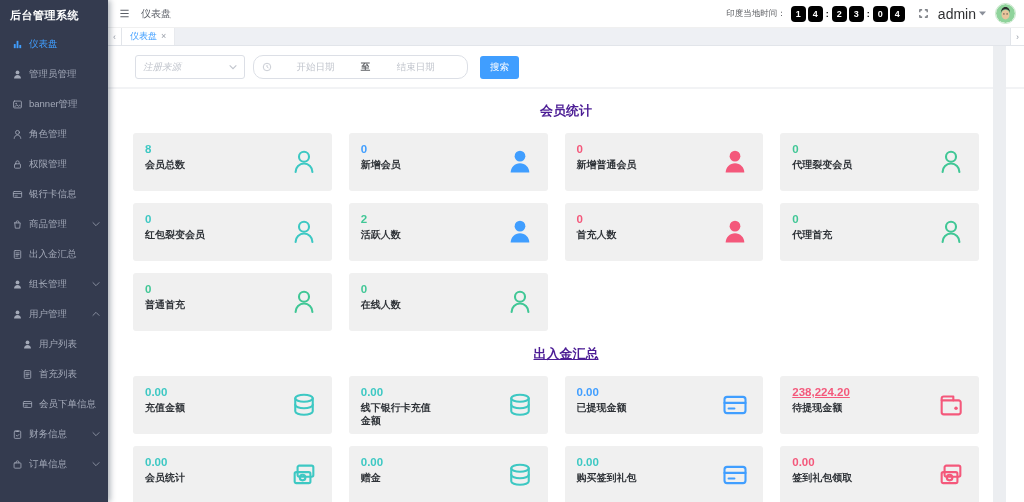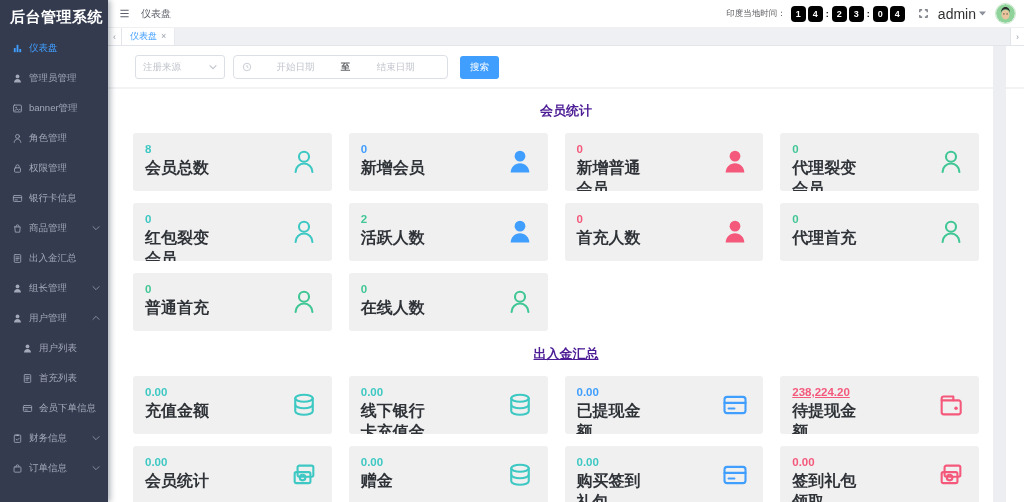--- a/index.html
+++ b/index.html
@@ -3,21 +3,21 @@
 <meta charset="utf-8">
 <style>
   * { margin:0; padding:0; box-sizing:border-box; }
   html,body { width:1024px; height:502px; overflow:hidden;
     font-family:"Liberation Sans","DejaVu Sans",sans-serif; background:#fff; }
   .app { display:flex; width:1024px; height:502px; }
 
   
   .sidebar { width:108px; min-width:108px; background:#343b4f; color:#a3a9b8;
     box-shadow:2px 0 6px rgba(0,21,41,.35); z-index:5; overflow:hidden; }
-  .app-title { color:#fff; font-weight:bold; font-size:15px; padding:8px 15px 6px 10px;
+  .app-title { color:#fff; font-weight:bold; font-size:11px; padding:8px 15px 6px 10px;
     white-space:nowrap; letter-spacing:.5px; }
   .menu { font-size:9.5px; }
   .menu-item { display:flex; align-items:center; height:30px; padding:0 8px 0 12px;
     cursor:pointer; white-space:nowrap; }
   .menu-item .mi-icon { width:11px; height:11px; margin-right:6px; flex:0 0 auto; display:inline-flex; }
   .menu-item .mi-icon svg { width:100%; height:100%; }
   .menu-item .mi-label { overflow:hidden; text-overflow:clip; }
   .menu-item .mi-arrow { margin-left:auto; width:8px; height:8px; opacity:.8; display:inline-flex; }
   .menu-item .mi-arrow svg { width:100%; height:100%; }
   .menu-item.active { color:#409eff; }
@@ -56,42 +56,42 @@
   .tab { background:#fff; display:flex; align-items:center; gap:4px; padding:0 8px; font-size:9px;
     color:#409eff; cursor:pointer; border-right:1px solid #e8eaee; }
   .tab-close { color:#9aa0aa; font-size:9px; line-height:1; cursor:pointer; }
 
   
   .content { flex:1; background:#fff; position:relative; overflow:hidden; }
   .scroll-strip { position:absolute; right:18px; top:0; bottom:0; width:13px; background:#eceef1; }
 
   .filter-bar { display:flex; align-items:center; gap:8px; padding:9px 0 8px 27px;
     border-bottom:2px solid #f2f3f5; }
-  .select-box { width:90px; height:24px; border:1px solid #dcdfe6; border-radius:3px;
-    display:flex; align-items:center; padding:0 7px; cursor:pointer; background:#fff; }
+  .select-box { width:110px; height:24px; border:1px solid #dcdfe6; border-radius:3px;
+    display:flex; align-items:center; padding:0 7px; cursor:pointer; background:#fff;font-style:italic; }
   .select-box .ph { color:#c0c4cc; font-size:9.5px; flex:1; }
   .sel-caret { width:8px; height:6px; color:#c0c4cc; display:inline-flex; }
   .sel-caret svg { width:100%; height:100%; }
-  .date-box { width:215px; height:24px; border:1px solid #dcdfe6; border-radius:4px;
+  .date-box { width:215px; height:24px; border:1px solid #dcdfe6; border-radius:10px;
     display:flex; align-items:center; padding:0 8px; cursor:text; background:#fff; }
   .date-box .clk { width:10px; height:10px; color:#c0c4cc; display:inline-flex; }
   .date-box .clk svg { width:100%; height:100%; }
   .date-box .ph { color:#c0c4cc; font-size:9.5px; flex:1; text-align:center; }
   .date-box .to { color:#606266; font-size:9.5px; font-weight:bold; padding:0 2px; }
   .search-btn { background:#409eff; color:#fff; border:none; border-radius:3px;
     font-size:9.5px; padding:5px 10px; margin-left:4px; cursor:pointer; }
 
   .panel { padding-bottom:4px; }
   .section-title { text-align:center; font-size:13px; font-weight:bold; margin:13px 0 13px 0; }
   .cards-grid { display:grid; grid-template-columns:repeat(4,1fr); gap:12px 17px;
     margin:0 45px 14px 25px; }
   .stat-card { background:#f0f0f0; border-radius:3px; height:58px; position:relative;
     padding:9px 12px; overflow:hidden; }
   .stat-value { font-size:11.5px; font-weight:bold; line-height:1.25; }
-  .stat-label { font-size:16px; font-weight:bold; color:#2f3338; line-height:1.3;
+  .stat-label { font-size:10px; font-weight:bold; color:#2f3338; line-height:1.3;
     max-width:76px; margin-top:2px; }
   .stat-icon { position:absolute; right:14px; top:50%; transform:translateY(-50%);
     width:28px; height:28px; display:inline-flex; }
   .stat-icon svg { width:100%; height:100%; }
 </style>
 </head>
 <body>
 
 <div class="app">
 

